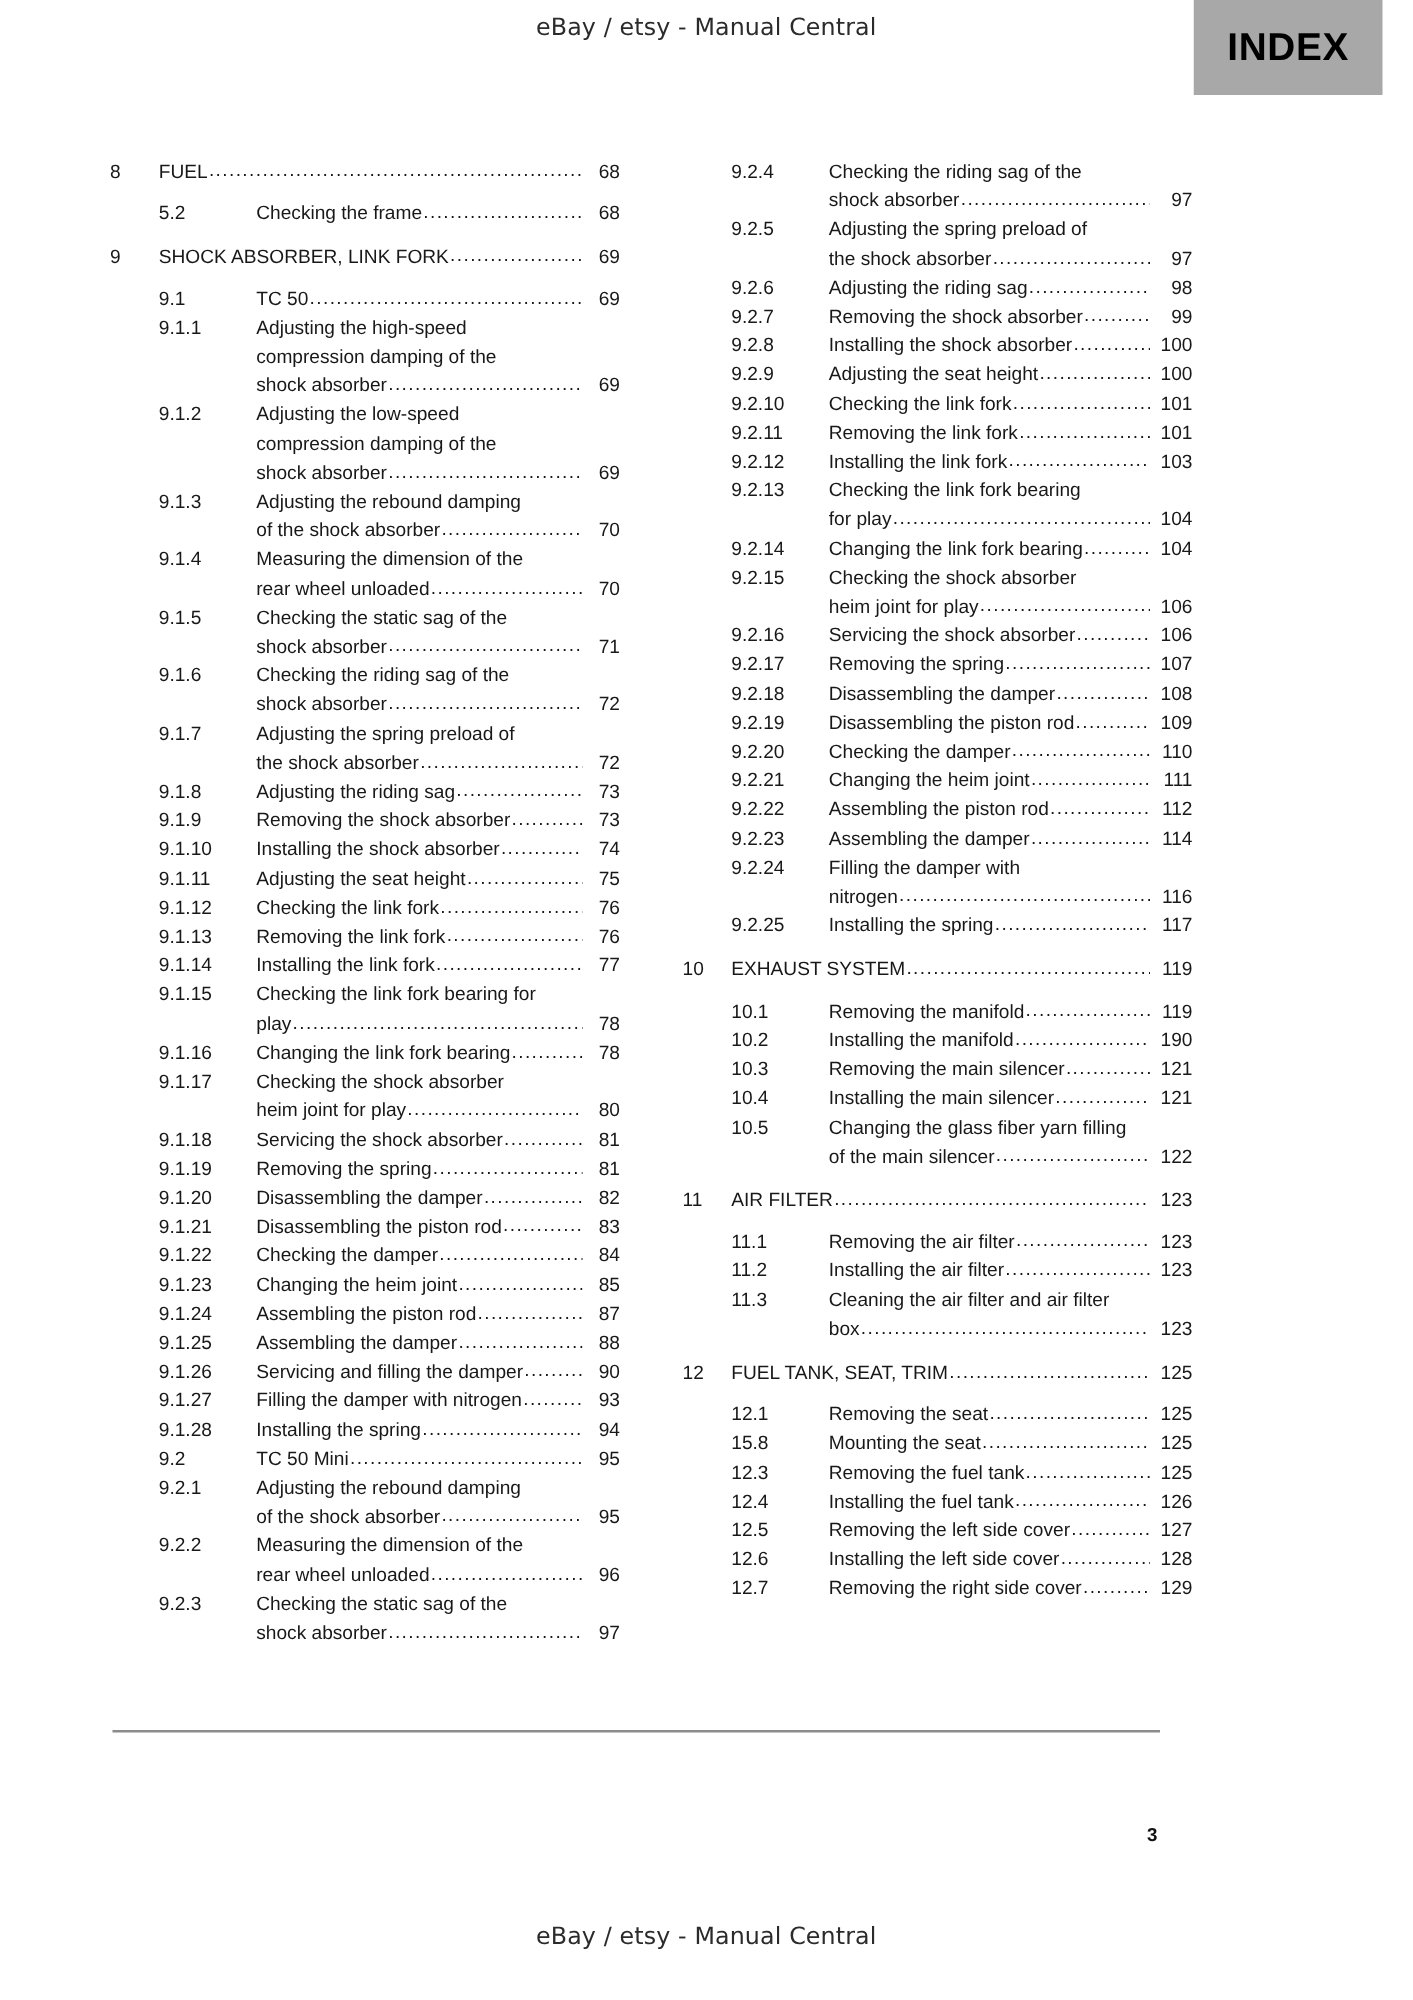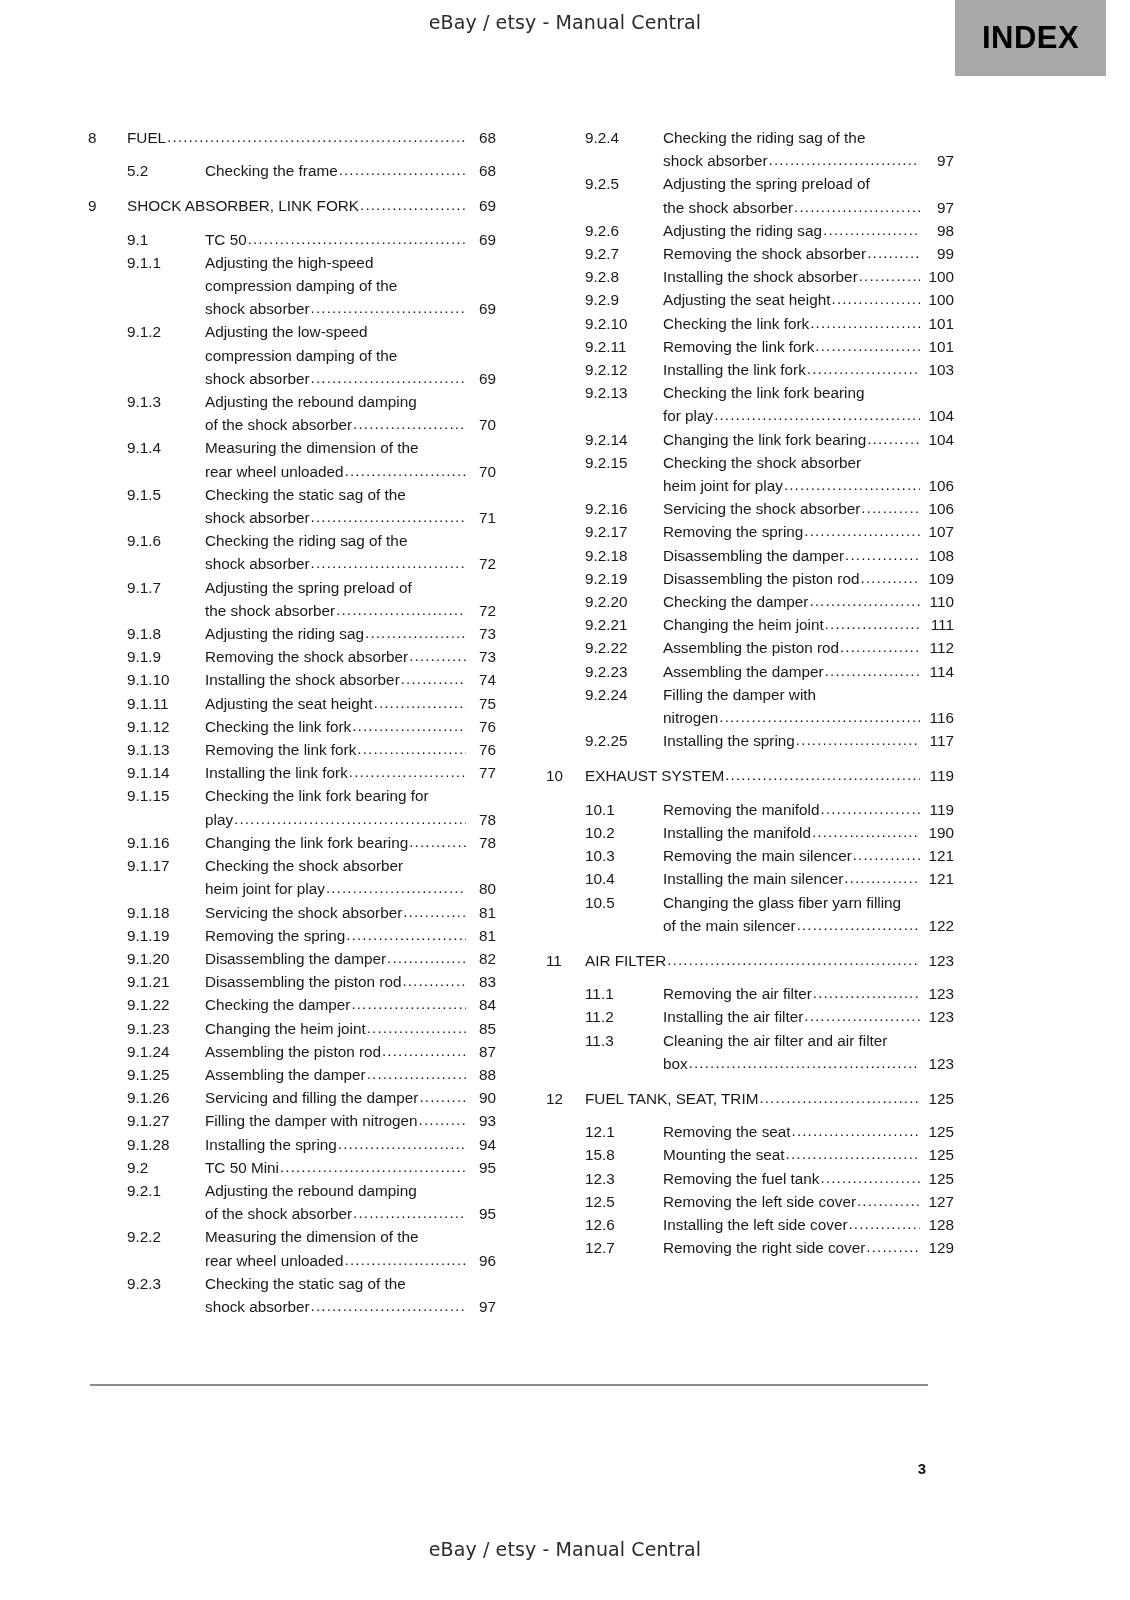--- a/index.html
+++ b/index.html
@@ -945,20 +945,30 @@
         <span class="num">12.3</span>
         <span class="body">
           <span class="line">
             <span class="title">Removing the fuel tank</span>
             <span class="leader"></span>
             <span class="page">125</span>
           </span>
         </span>
       </div>
       <div class="entry lvl2">
+        <span class="num">12.4</span>
+        <span class="body">
+          <span class="line">
+            <span class="title">Installing the fuel tank</span>
+            <span class="leader"></span>
+            <span class="page">126</span>
+          </span>
+        </span>
+      </div>
+      <div class="entry lvl2">
         <span class="num">12.5</span>
         <span class="body">
           <span class="line">
             <span class="title">Removing the left side cover</span>
             <span class="leader"></span>
             <span class="page">127</span>
           </span>
         </span>
       </div>
       <div class="entry lvl2">

